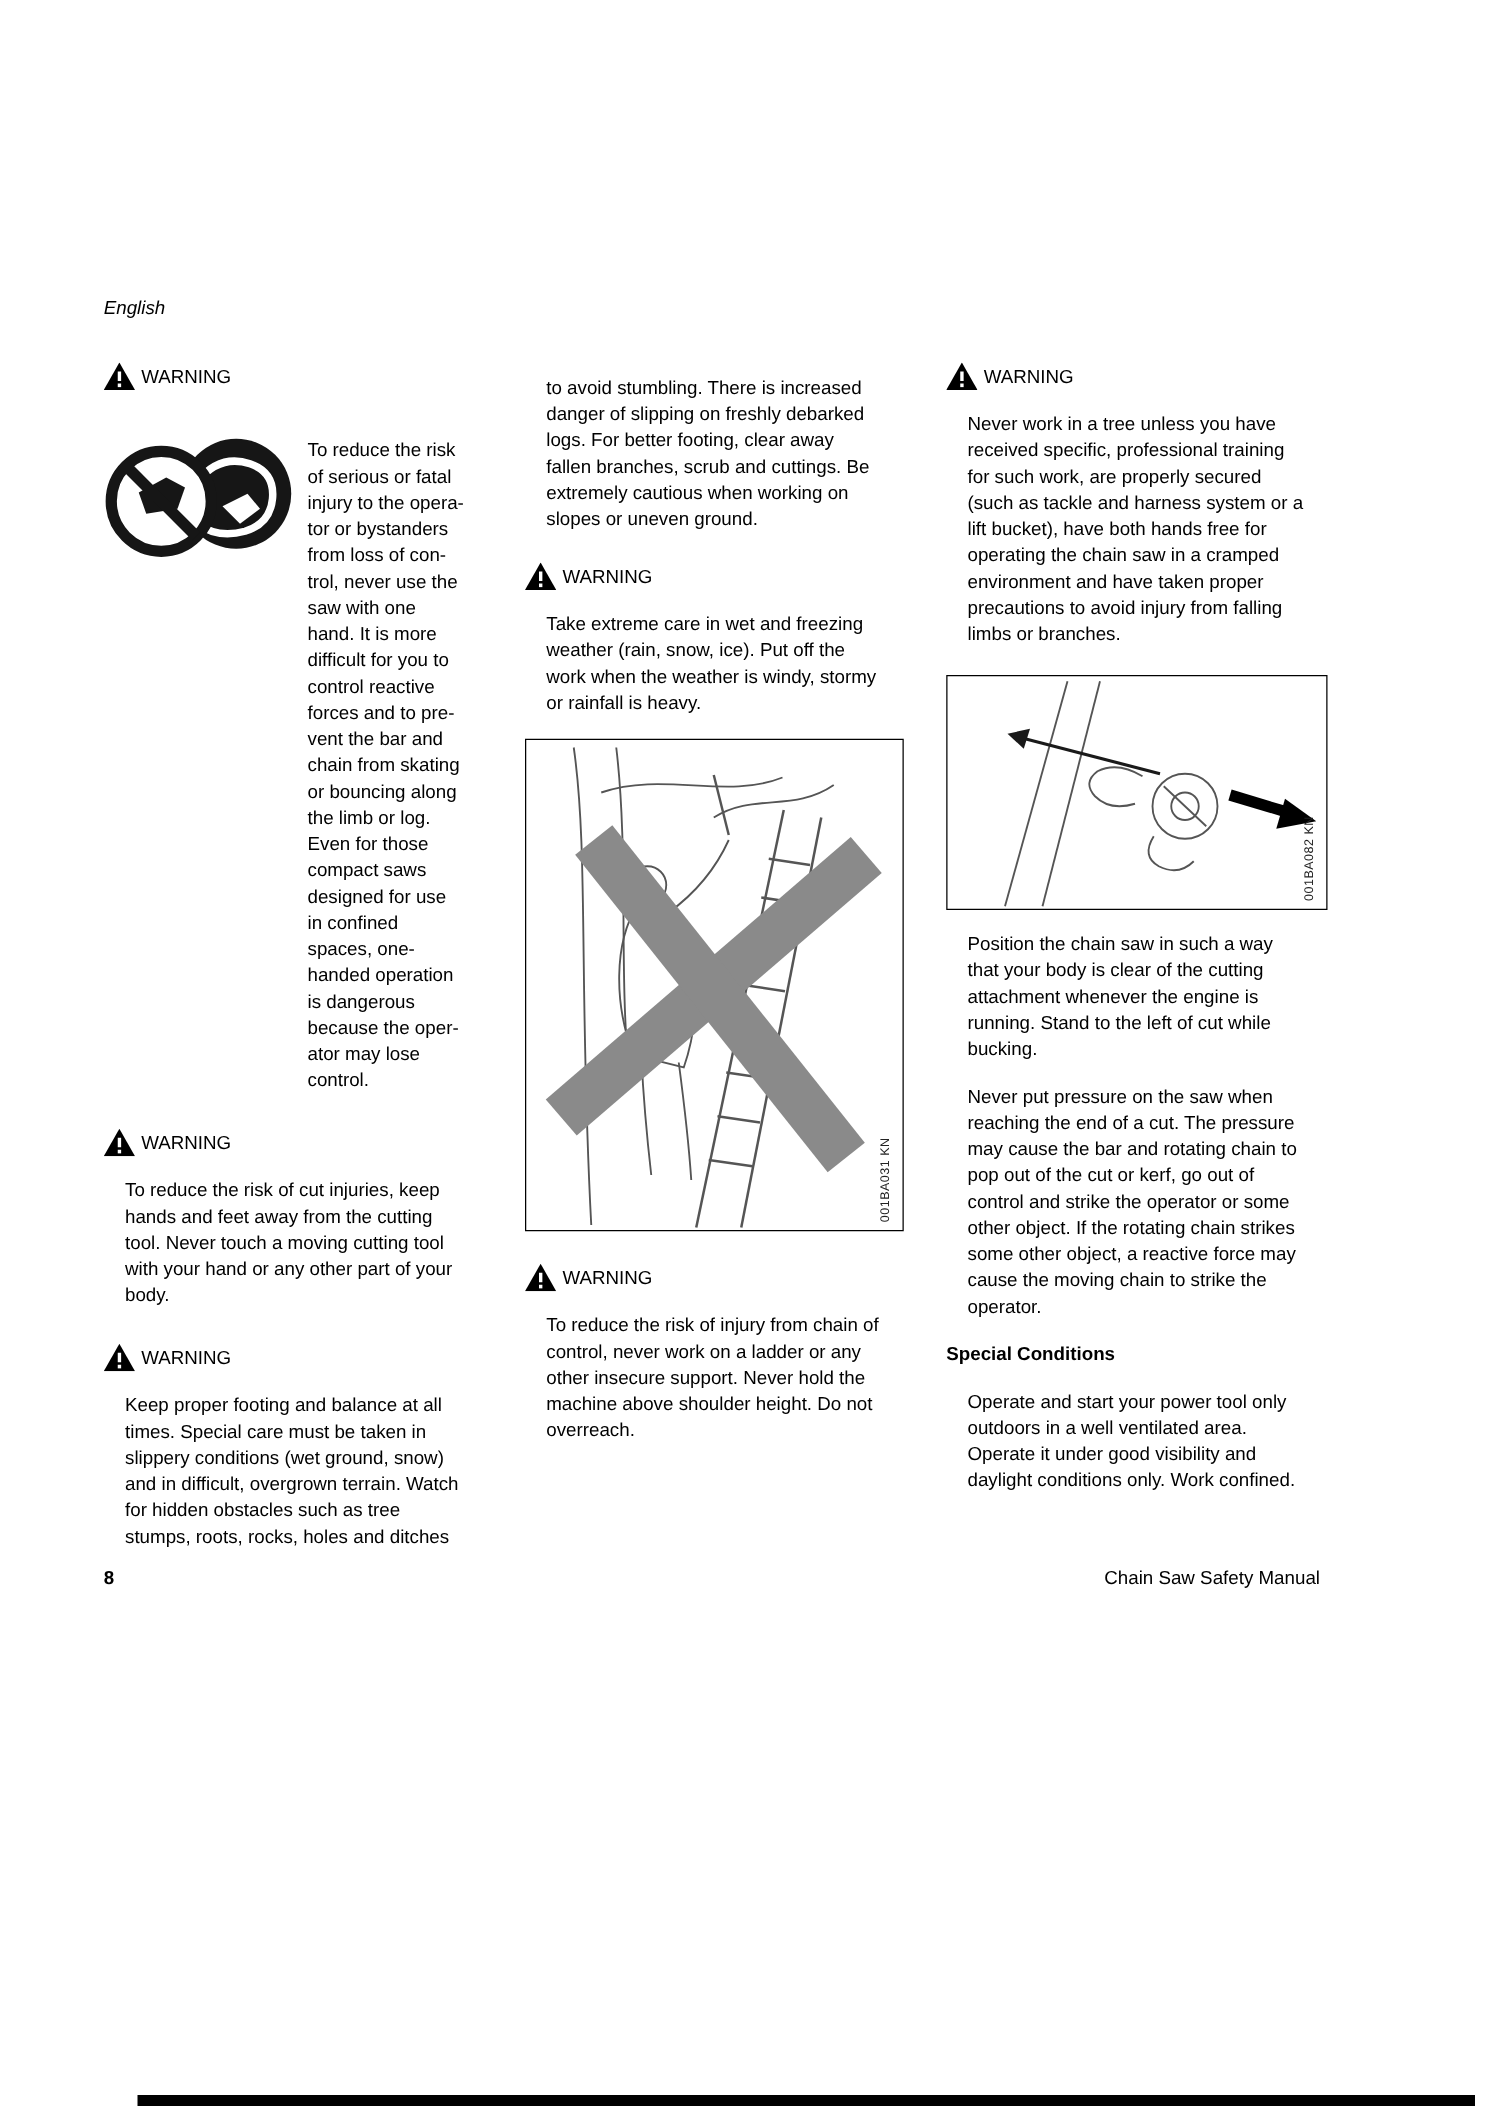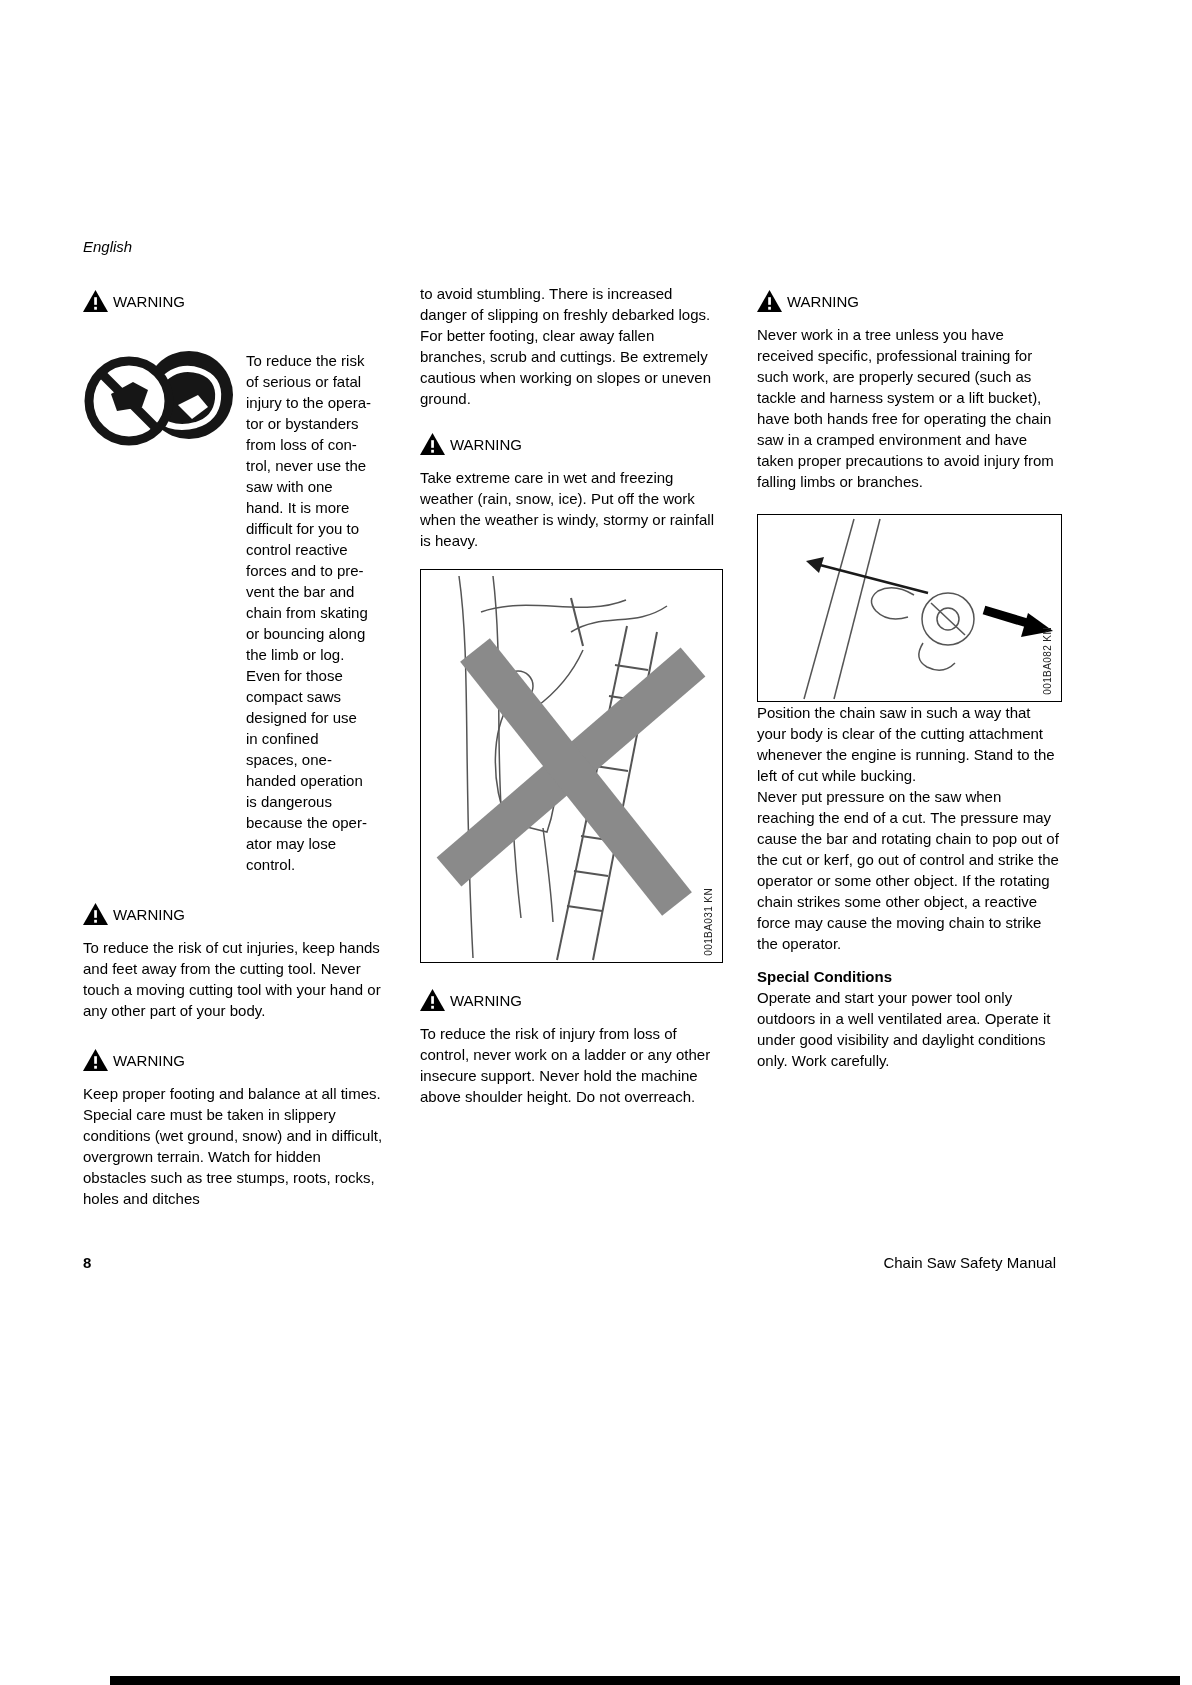--- a/index.html
+++ b/index.html
@@ -24,21 +24,21 @@
   .warn-head {
     display:flex; align-items:flex-end; gap:5px;
     font-weight:normal; margin-bottom:12px;
   }
   .warn-head.mt28 { margin-top:28px; }
   .warn-head.mt24 { margin-top:24px; }
   .warn-head.mt26 { margin-top:26px; }
   .warn-icon svg { display:block; }
   .warn-label { line-height:20px; }
 
-  p.body { margin:0; }
+  p.body { margin:17px; }
   .mt10 { margin-top:10px; }
   .mt16 { margin-top:16px; }
   .mt18 { margin-top:18px; }
   .mt22 { margin-top:22px; }
 
   .w1block { display:flex; margin-top:38px; }
   .w1img { width:155px; flex:0 0 155px; }
   .w1text { margin-left:8px; width:150px; white-space:pre-line; }
 
   .figure {
@@ -206,21 +206,21 @@
     <div class="warn-head mt26">
       <span class="warn-icon">
         <svg width="25" height="22" viewBox="0 0 25 22">
           <path d="M12.5 0 L25 22 L0 22 Z" fill="#000"></path>
           <rect x="11.2" y="7.2" width="2.7" height="7.6" fill="#fff"></rect>
           <rect x="11.2" y="16.8" width="2.7" height="2.9" fill="#fff"></rect>
         </svg>
       </span>
       <span class="warn-label">WARNING</span>
     </div>
-    <p class="body">To reduce the risk of injury from loss of control, never work on a ladder or any other insecure support. Never hold the machine above shoulder height. Do not overreach.</p>
+    <p class="body">To reduce the risk of injury from chain of control, never work on a ladder or any other insecure support. Never hold the machine above shoulder height. Do not overreach.</p>
 
   </div>
 
   <div class="col col3">
 
     <div class="warn-head">
       <span class="warn-icon">
         <svg width="25" height="22" viewBox="0 0 25 22">
           <path d="M12.5 0 L25 22 L0 22 Z" fill="#000"></path>
           <rect x="11.2" y="7.2" width="2.7" height="7.6" fill="#fff"></rect>
@@ -249,21 +249,21 @@
         <line x1="226" y1="95" x2="276" y2="110" stroke="#000" stroke-width="9"></line>
         <polygon points="295,116 270,98 263,122" fill="#000"></polygon>
       </svg>
       <span class="fig-caption">001BA082 KN</span>
     </div>
 
     <p class="body mt16">Position the chain saw in such a way that your body is clear of the cutting attachment whenever the engine is running. Stand to the left of cut while bucking.</p>
     <p class="body mt10">Never put pressure on the saw when reaching the end of a cut. The pressure may cause the bar and rotating chain to pop out of the cut or kerf, go out of control and strike the operator or some other object. If the rotating chain strikes some other object, a reactive force may cause the moving chain to strike the operator.</p>
 
     <div class="subhead">Special Conditions</div>
-    <p class="body mt10">Operate and start your power tool only outdoors in a well ventilated area. Operate it under good visibility and daylight conditions only. Work carefully.</p>
+    <p class="body mt10">Operate and start your power tool only outdoors in a well ventilated area. Operate it under good visibility and daylight conditions only. Work confined.</p>
 
   </div>
 
   <div class="page-num">8</div>
   <div class="footer-title">Chain Saw Safety Manual</div>
   <div class="bottom-bar"></div>
 
 </div>
 
 </body></html>

